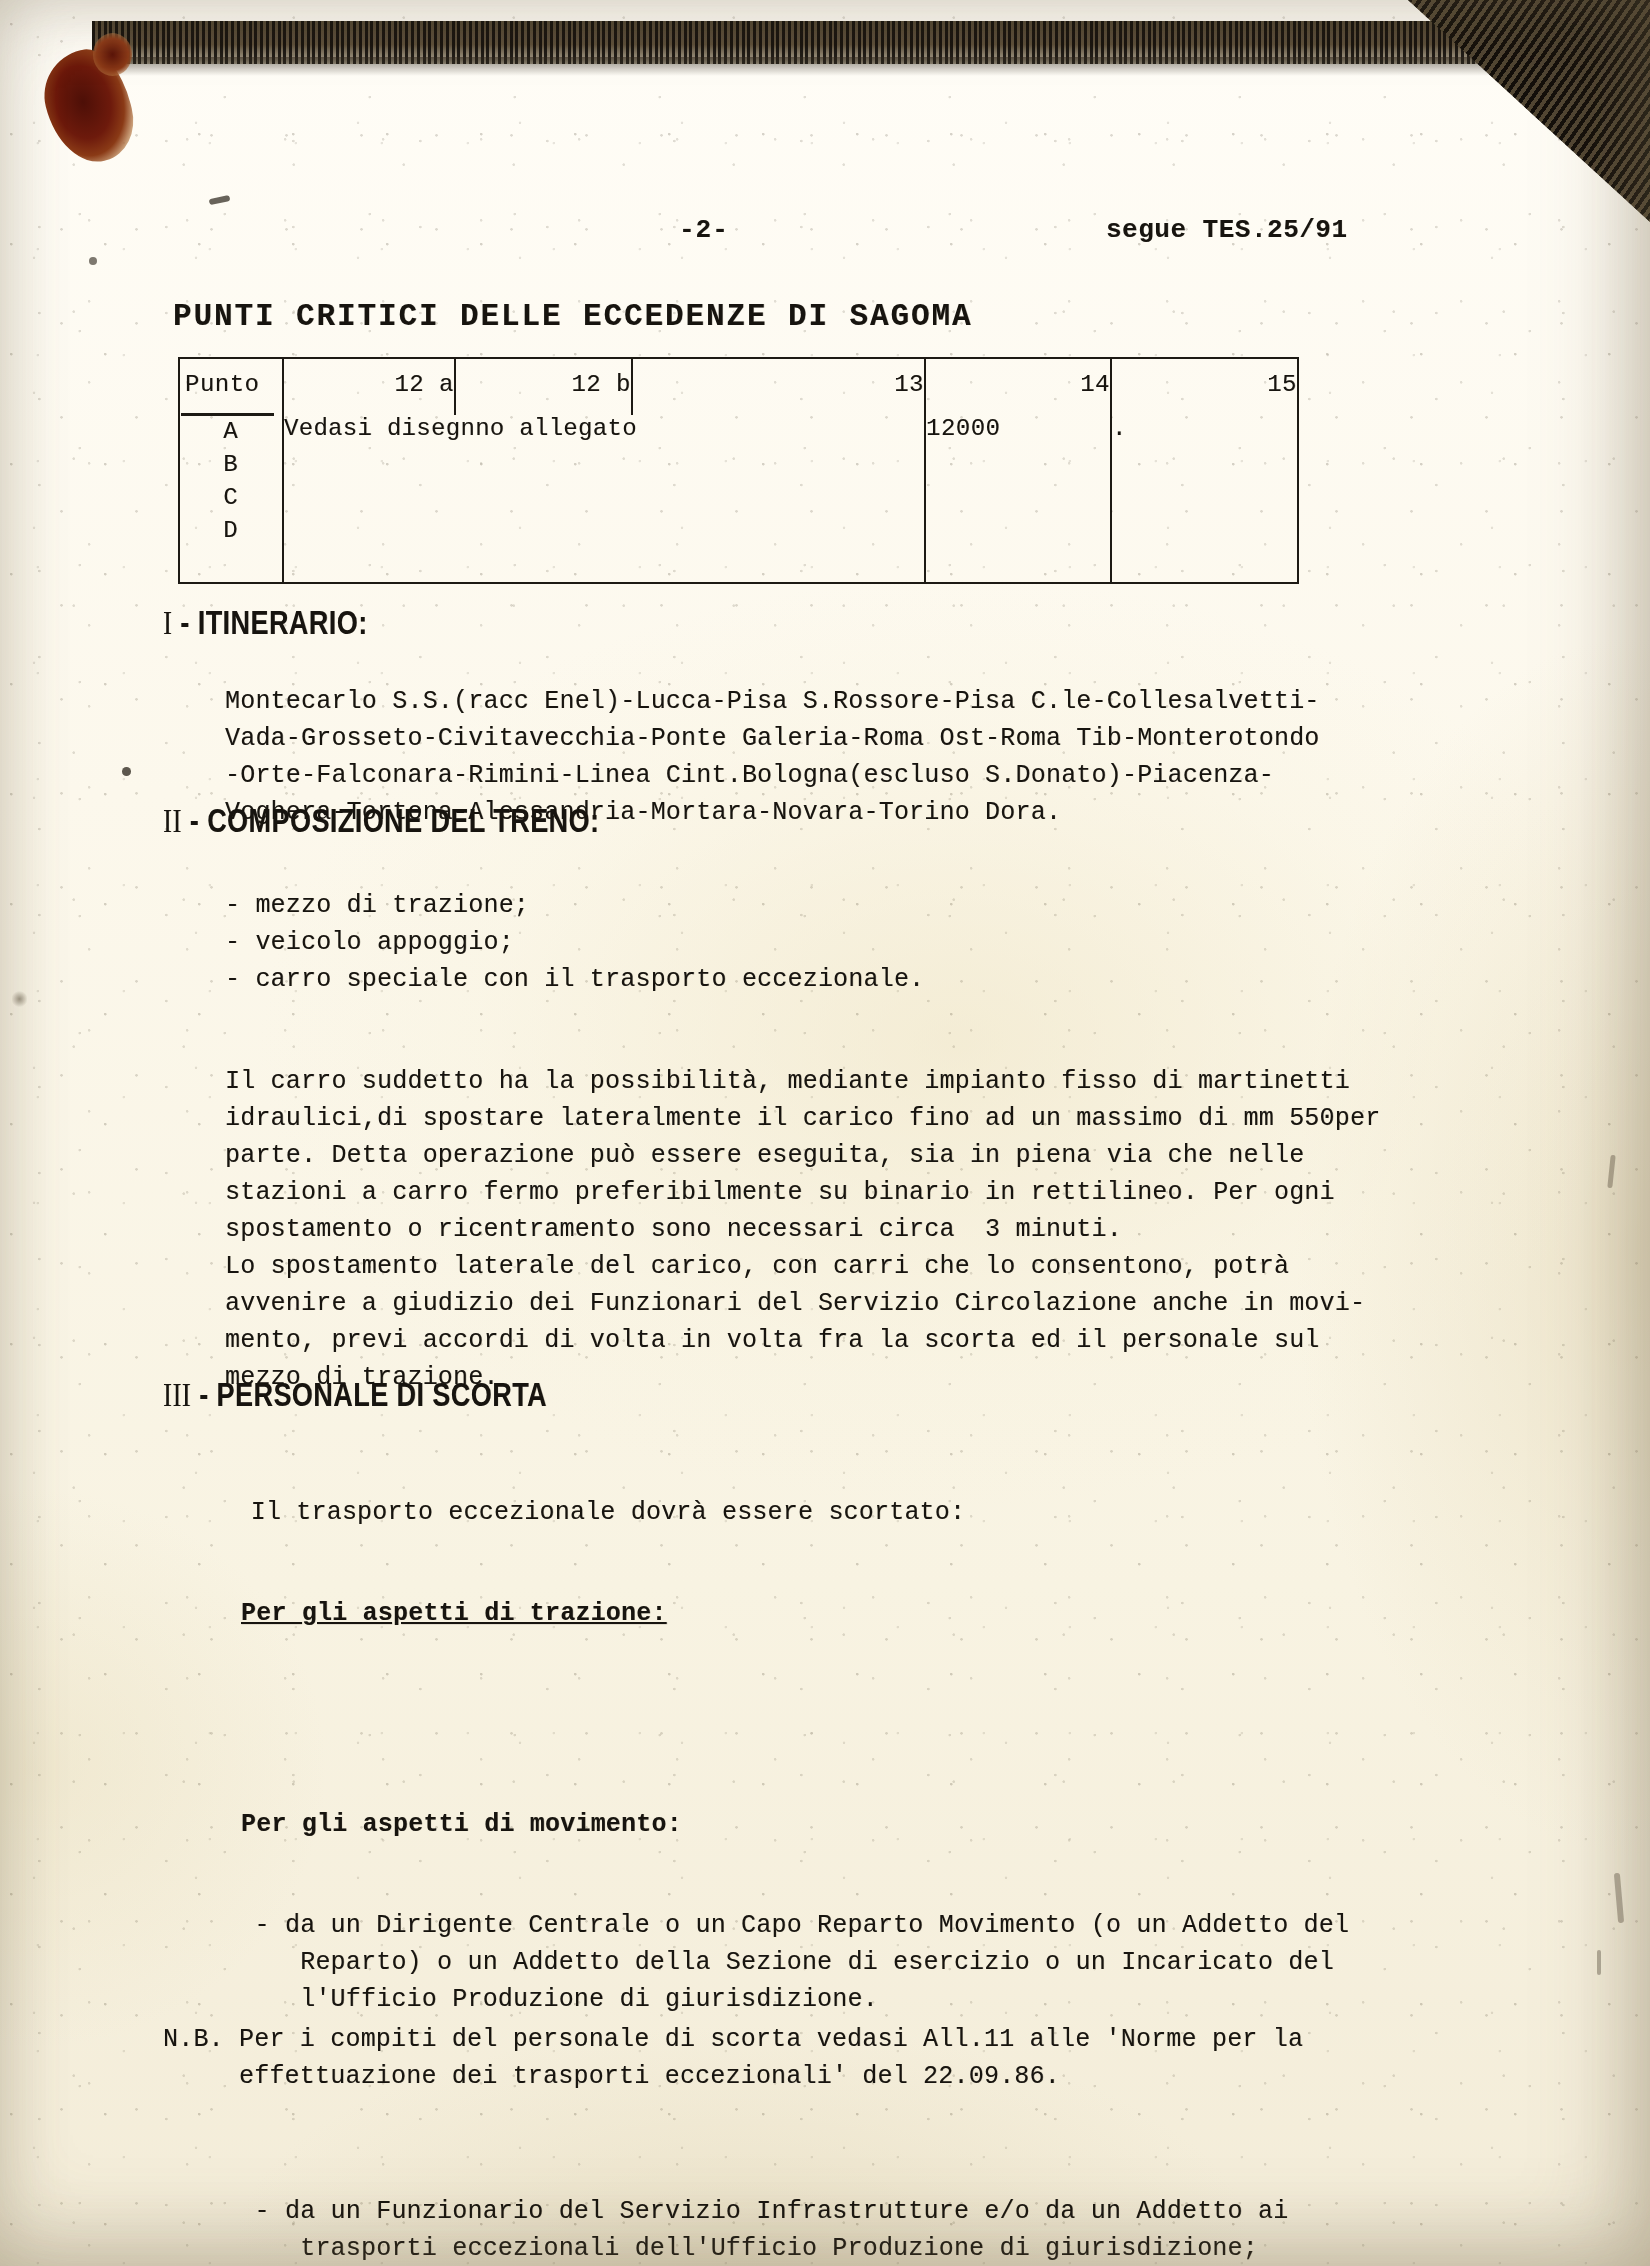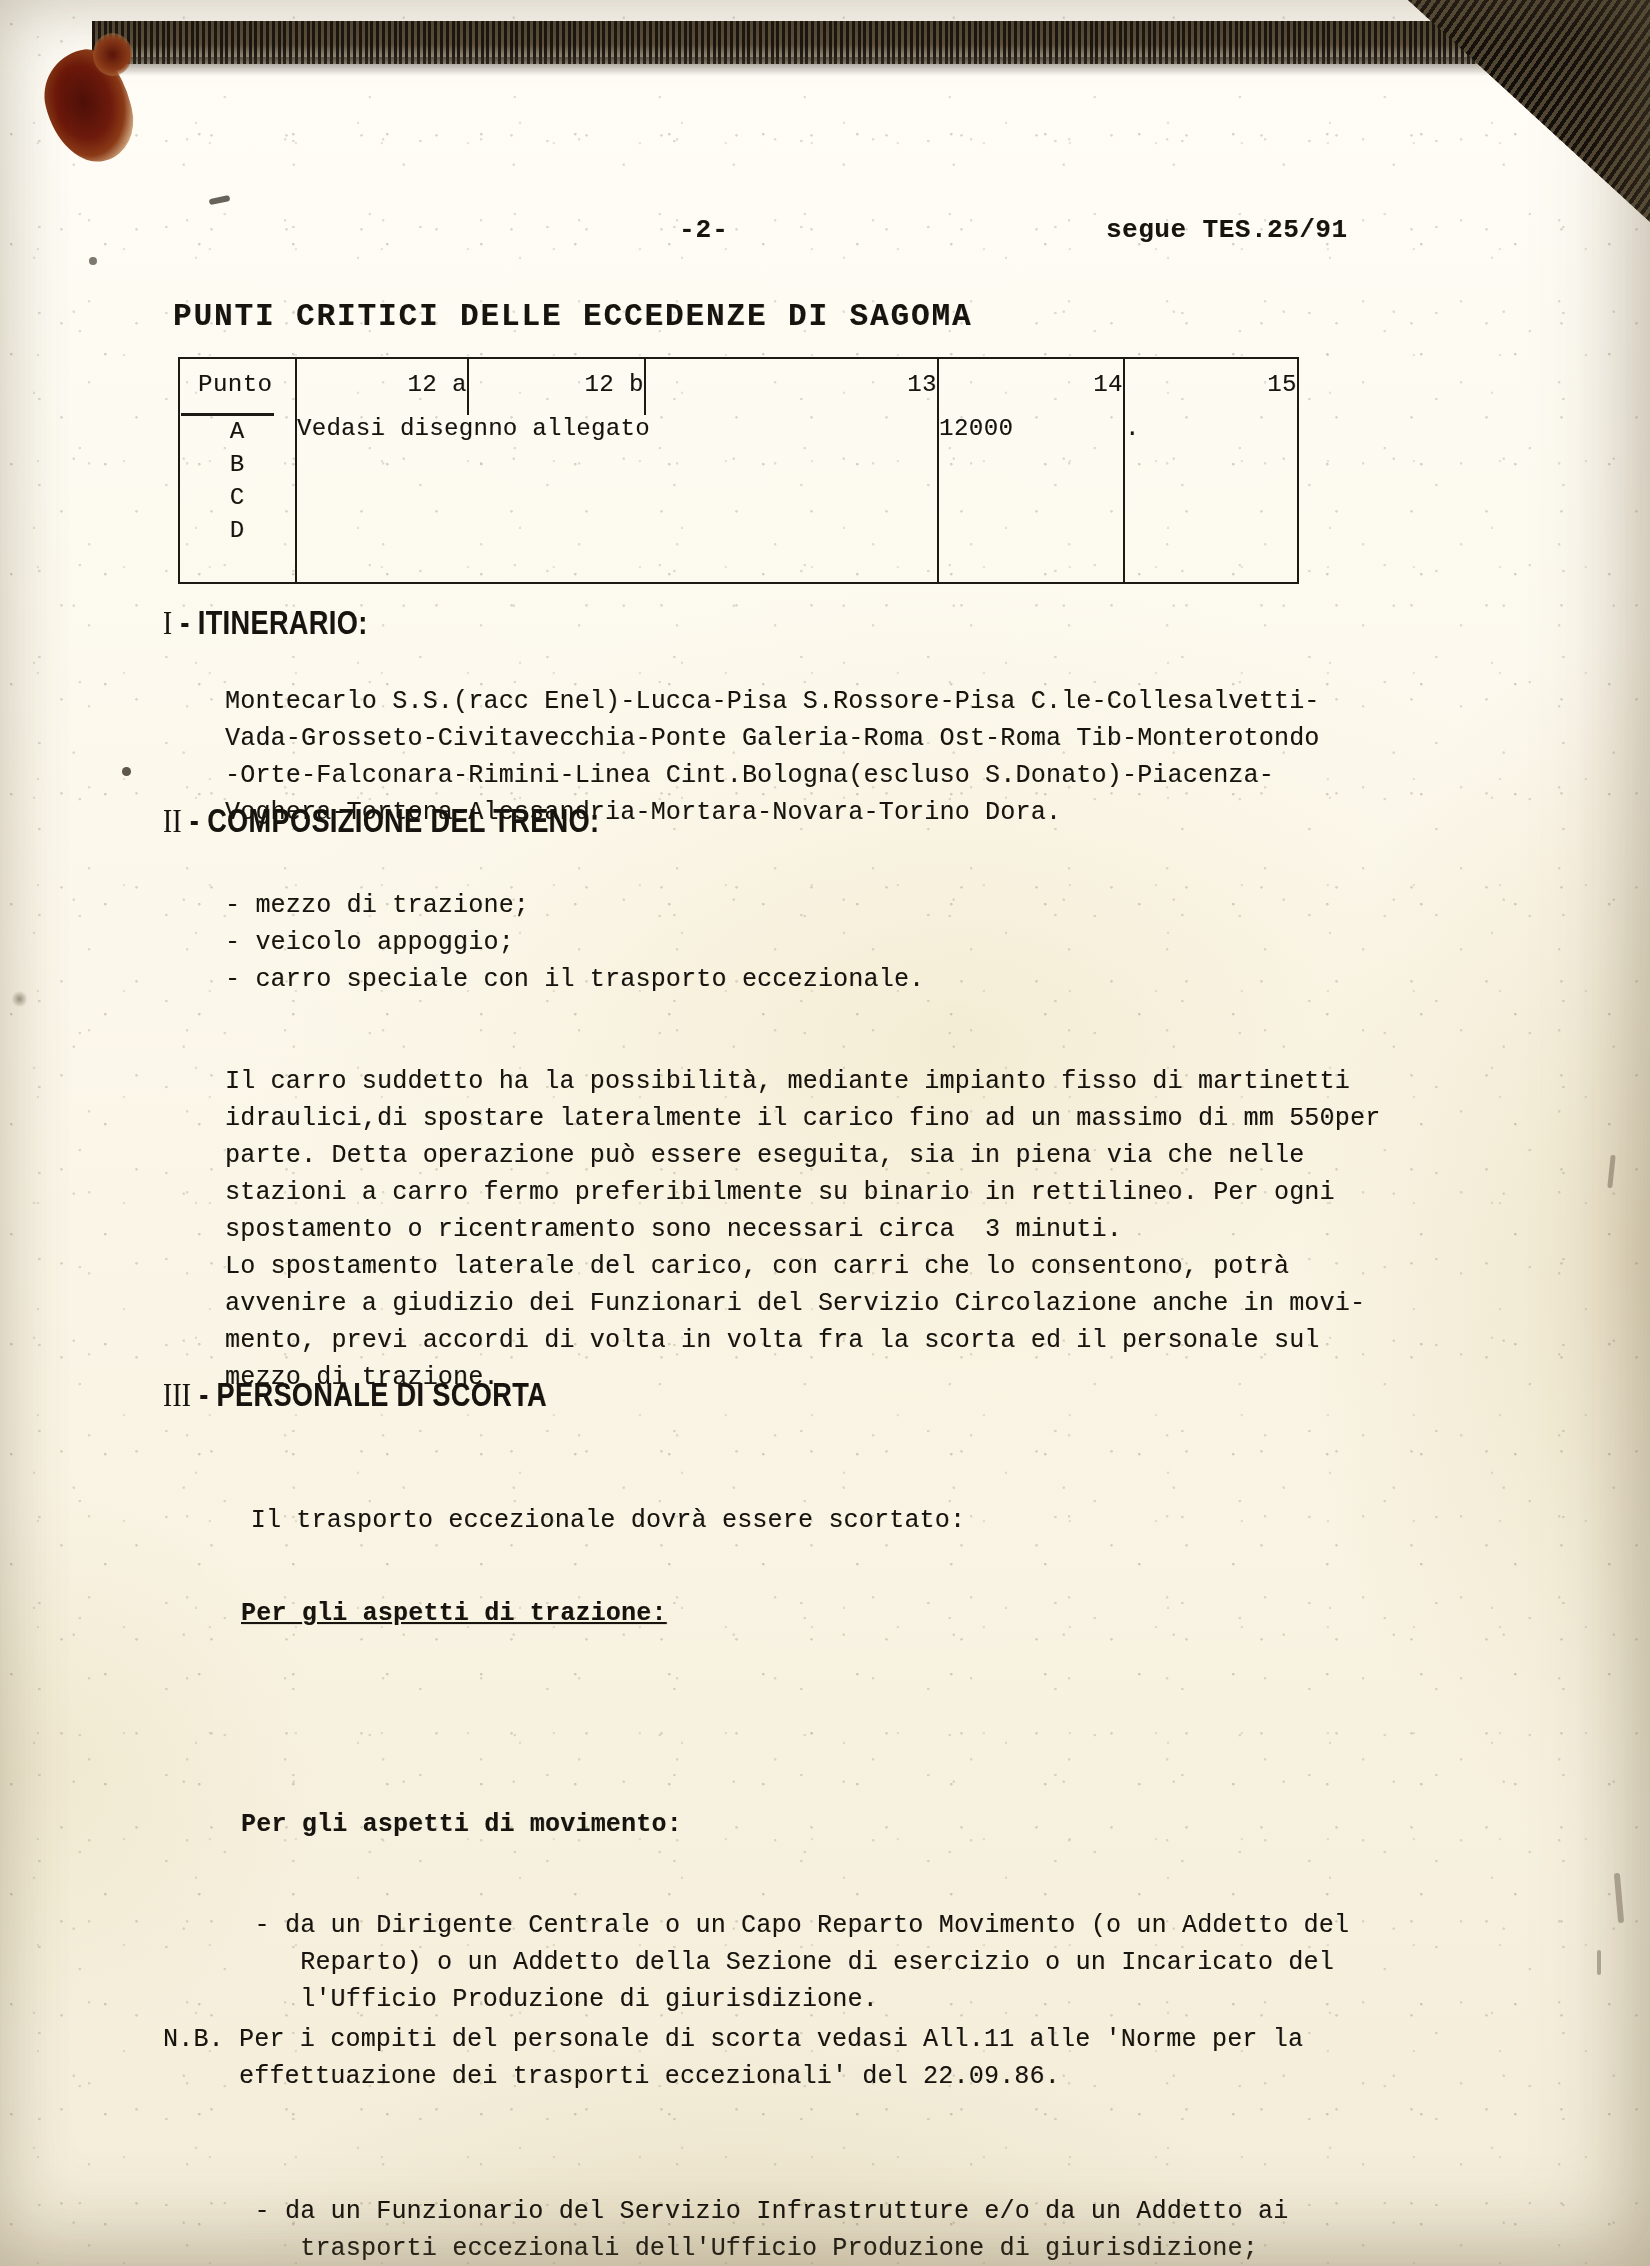--- a/index.html
+++ b/index.html
@@ -151,21 +151,21 @@
     font-size: 24px;
     padding: 0;
     vertical-align: top;
   }
   .tbl thead th {
     height: 56px;
     border-bottom: 0;
     text-align: right;
     letter-spacing: 0.5px;
   }
-  .tbl thead th.c-punto { text-align: left; padding-left: 18px; }
+  .tbl thead th.c-punto { text-align: left; padding-left: 5px; }
   .th-inner { display:block; padding-top: 11.6px; }
   .col-punto-rule {
     position: absolute; left: 2.9px; top: 56px; width: 93px; height: 2.9px; background: #1d1a14;
   }
   .tbl tbody td { height: 167px; }
   .cell-ab {
     font-size: 24px; line-height: 33px; text-align: center; padding-top: 11.6px; letter-spacing: 1px;
   }
   .cell-desc { padding: 13.6px 0 0 9.7px; font-size: 25px; letter-spacing: 0.3px; white-space: nowrap; }
   .cell-14 { padding: 13.6px 0 0 21.3px; font-size: 25px; letter-spacing: 0.5px; }
@@ -306,21 +306,21 @@
 avvenire a giudizio dei Funzionari del Servizio Circolazione anche in movi-
 mento, previ accordi di volta in volta fra la scorta ed il personale sul
 mezzo di trazione.</div>
 
     <div class="sec-head sec3">
       <span class="numeral">III</span>
       <span>- PERSONALE DI SCORTA</span>
     </div>
 
     <div class="scorta-block" style="position:absolute;">
-      <div class="body-txt" style="position:relative; left:9.7px; top:8px;font-family:Liberation Mono, monospace;">Il trasporto eccezionale dovrà essere scortato:</div>
+      <div class="body-txt" style="position:relative; left:9.7px; top:0;font-family:Liberation Mono, monospace;">Il trasporto eccezionale dovrà essere scortato:</div>
       <div class="body-txt sub-bold" style="position: relative; left: 0px; top: 37px; text-decoration: underline;">Per gli aspetti di trazione:</div>
       <div class="body-txt sub-bold" style="position: relative; left: 0px; top: 184px;">Per gli aspetti di movimento:</div>
       <div class="body-txt" style="position: relative; left: 13.6px; top: 221px;">- da un Dirigente Centrale o un Capo Reparto Movimento (o un Addetto del
    Reparto) o un Addetto della Sezione di esercizio o un Incaricato del
    l'Ufficio Produzione di giurisdizione.</div>
       <div class="body-txt" style="position: relative; left: 13.6px; top: 369px;">- da un Funzionario del Servizio Infrastrutture e/o da un Addetto ai
    trasporti eccezionali dell'Ufficio Produzione di giurisdizione;
 - dai Capi Tecnici della linea (o da Agenti Tecnici esperti dagli stessi
    incaricati) che, nel tratto di giurisdizione, dovranno prendere posto sul
    mezzo di trazione.</div>

